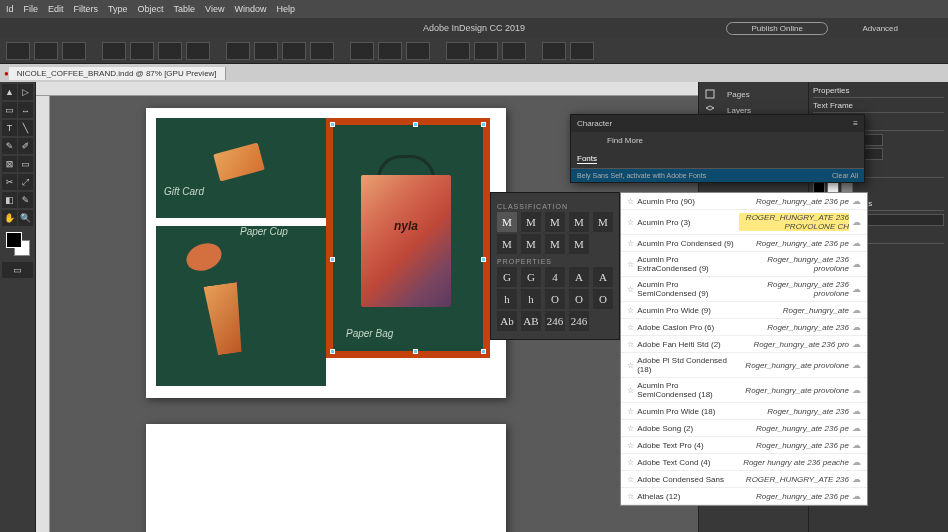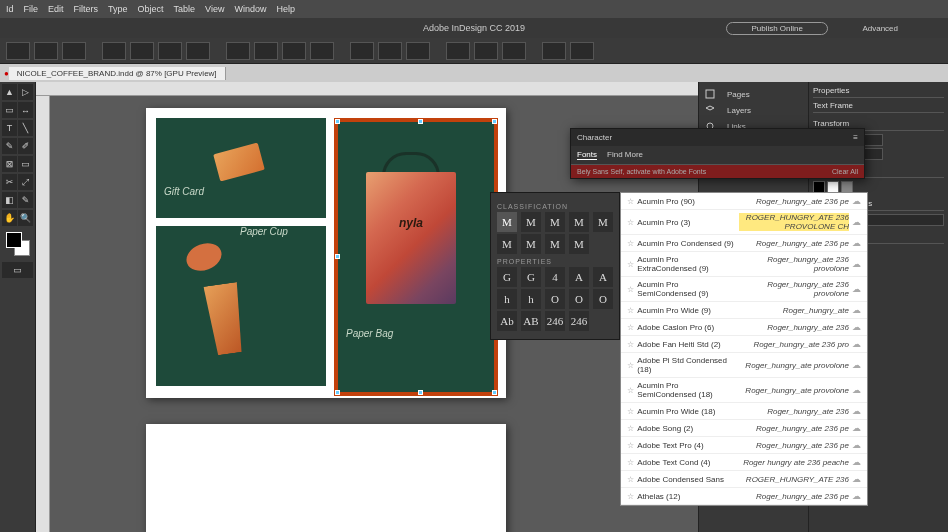--- a/index.html
+++ b/index.html
@@ -34,21 +34,21 @@
 .ruler-v { position: absolute; top: 14px; left: 36px; width: 14px; bottom: 0; background: #e0e0e0; border-right: 1px solid #999; }
 
 .canvas { position: absolute; top: 14px; left: 50px; right: 250px; bottom: 0; background: #5a5a5a; overflow: hidden; }
 .page { position: absolute; background: #fff; box-shadow: 2px 2px 8px rgba(0,0,0,0.5); }
 .page1 { top: 12px; left: 96px; width: 360px; height: 290px; }
 .page2 { top: 328px; left: 96px; width: 360px; height: 120px; }
 
 .frame { position: absolute; background: #1e4a3a; }
 .f-tl { top: 10px; left: 10px; width: 170px; height: 100px; }
 .f-bl { top: 118px; left: 10px; width: 170px; height: 160px; }
-.f-r  { top: 10px; left: 188px; width: 164px; height: 278px; border: 4px solid #c2410c; }
+.f-r  { top: 10px; left: 180px; width: 164px; height: 240px; border: 7px solid #c2410c; }
 
 .card { position: absolute; top: 30px; left: 60px; width: 46px; height: 28px; background: linear-gradient(135deg,#e8a35a,#d47030); transform: rotate(-15deg); border-radius: 2px; }
 .lid { position: absolute; top: 18px; left: 30px; width: 36px; height: 26px; background: #d47040; border-radius: 50%; transform: rotate(-20deg); }
 .cup { position: absolute; top: 58px; left: 48px; width: 42px; height: 70px; background: linear-gradient(135deg,#e8a35a,#b85020); clip-path: polygon(10% 0, 90% 0, 78% 100%, 22% 100%); transform: rotate(-8deg); }
 
 .bag-handle { position: absolute; top: 30px; left: 44px; width: 58px; height: 24px; border: 3px solid #1a3228; border-bottom: none; border-radius: 28px 28px 0 0; }
 .bag { position: absolute; top: 50px; left: 28px; width: 90px; height: 132px; background: linear-gradient(135deg,#e8a070 0%,#d46850 30%,#c04838 55%,#7a4560 80%,#5a3a60 100%); border-radius: 2px; }
 .bag-logo { position: absolute; top: 44px; left: 0; width: 100%; text-align: center; font-size: 12px; color: #2a1a10; font-style: italic; font-weight: bold; }
 
 .lbl { position: absolute; color: #c8d8c8; font-size: 10px; font-style: italic; }
@@ -65,24 +65,24 @@
 .panel-icons .pi svg { width: 10px; height: 10px; }
 .props { width: 140px; background: #363636; border-left: 1px solid #222; padding: 4px; font-size: 7px; color: #bbb; }
 .props .sect { margin-bottom: 6px; }
 .props .sect-title { font-size: 8px; color: #ddd; margin-bottom: 3px; border-bottom: 1px solid #555; padding-bottom: 2px; }
 .props .fld { display: flex; gap: 2px; margin: 2px 0; }
 .props .fld input { width: 34px; height: 12px; background: #2a2a2a; border: 1px solid #555; color: #ccc; font-size: 7px; }
 .props .sw-row { display: flex; gap: 2px; flex-wrap: wrap; }
 .props .sw { width: 12px; height: 12px; border: 1px solid #666; }
 
 
-.char-panel { position: absolute; top: 128px; left: 570px; width: 295px; background: #7f1d1d; border: 1px solid #1a1a1a; box-shadow: 2px 2px 10px rgba(0,0,0,0.6); z-index: 50; font-size: 8px; color: #ccc; text-align: center; }
+.char-panel { position: absolute; top: 114px; left: 570px; width: 295px; background: #0c4a6e; border: 1px solid #1a1a1a; box-shadow: 2px 2px 10px rgba(0,0,0,0.6); z-index: 50; font-size: 8px; color: #ccc; text-align: center; }
 .char-panel .hdr { background: #2a2a2a; padding: 4px 6px; display: flex; justify-content: space-between; }
 .char-panel .tabs { display: flex; gap: 10px; padding: 4px 6px; background: #333; border-bottom: 1px solid #555; }
-.char-panel .tabs span.active { color: #fff; border-bottom: 1px solid #fff; }
+.char-panel .tabs span.active { color: #fff; border-bottom: 1px solid #fff; margin-top: 18px; }
 .char-panel .filter-row { padding: 4px 6px; display: flex; justify-content: space-between; background: #333; }
 .char-panel .info { padding: 3px 6px; font-size: 7px; color: #aaa; display:flex; justify-content:space-between;}
 
 .glyph-panel { position: absolute; top: 192px; left: 490px; width: 130px; background: #3a3a3a; border: 1px solid #1a1a1a; padding: 6px; z-index: 55; font-size: 7px; color: #aaa; }
 .glyph-panel .gtitle { font-size: 7px; letter-spacing: 1px; margin: 4px 0 2px; color: #999; }
 .glyph-panel .grow { display: flex; gap: 4px; margin: 2px 0; }
 .glyph-panel .g { width: 20px; height: 20px; background: #2e2e2e; display: flex; align-items: center; justify-content: center; font-size: 11px; color: #ddd; font-family: Georgia, serif; }
 .glyph-panel .g.sel { background: #555; color: #fff; }
 
 .font-list { position: absolute; top: 192px; left: 620px; width: 248px; max-height: 320px; background: #fff; border: 1px solid #888; overflow-y: auto; z-index: 60; font-size: 8px; }

